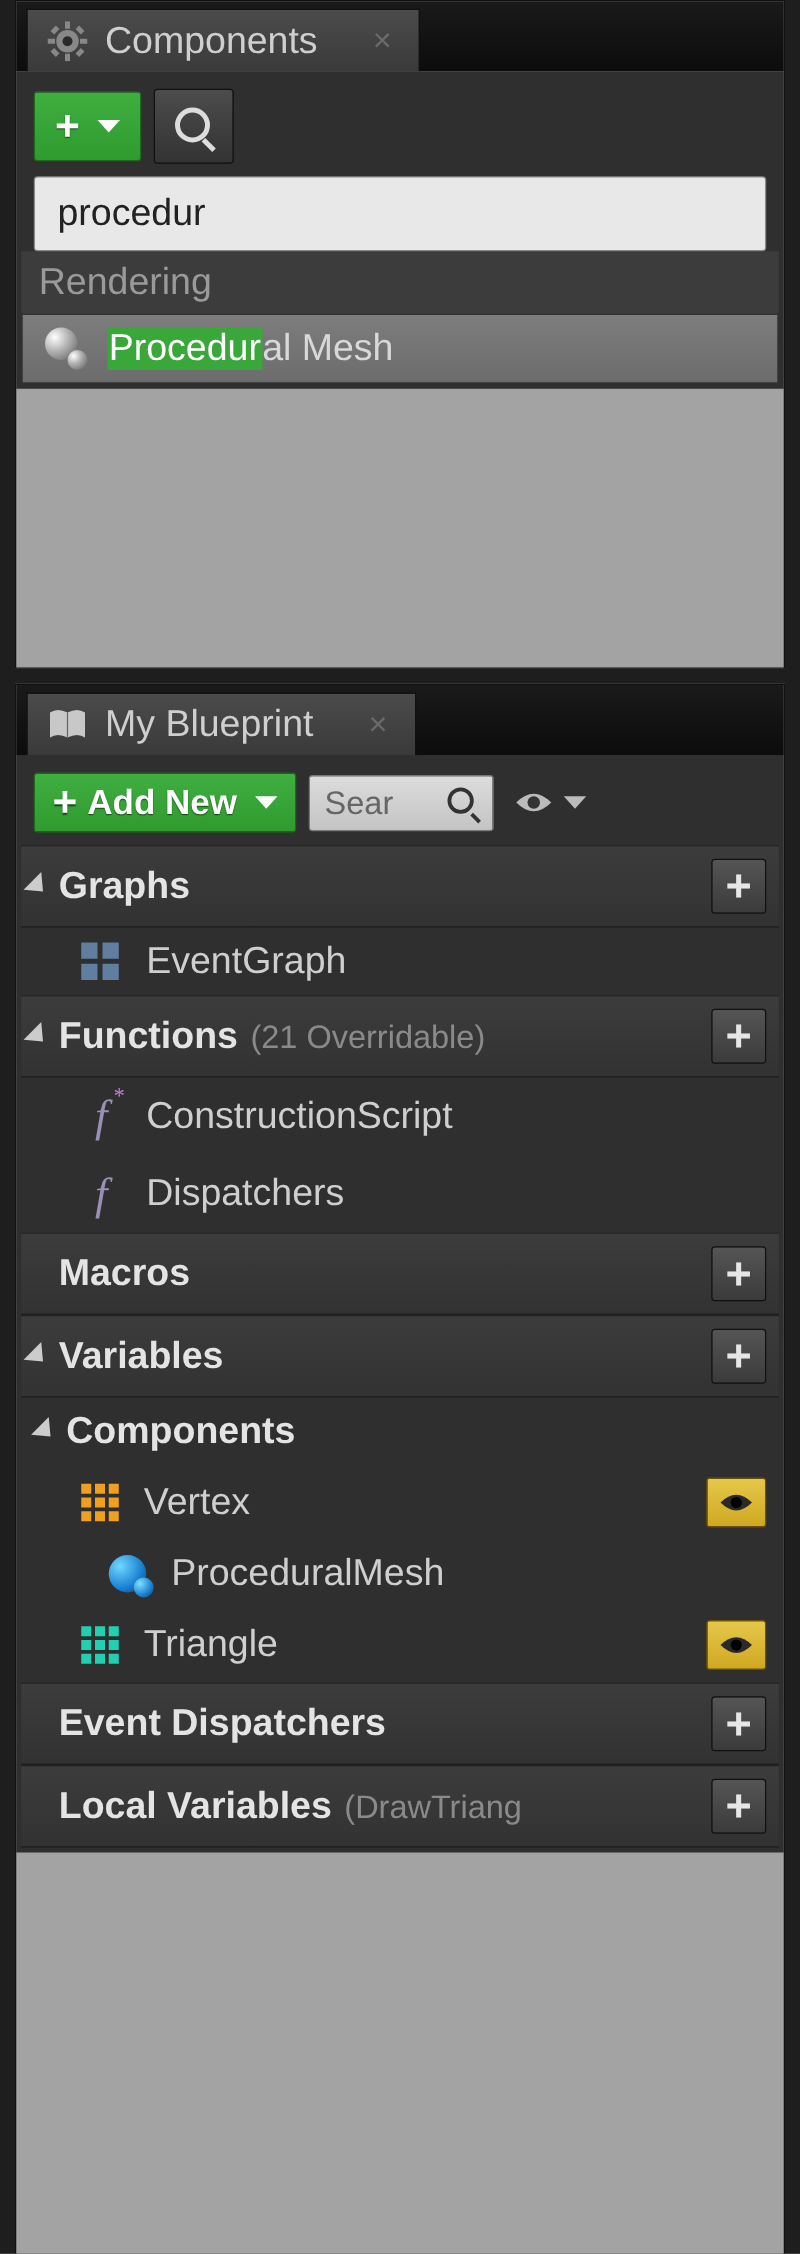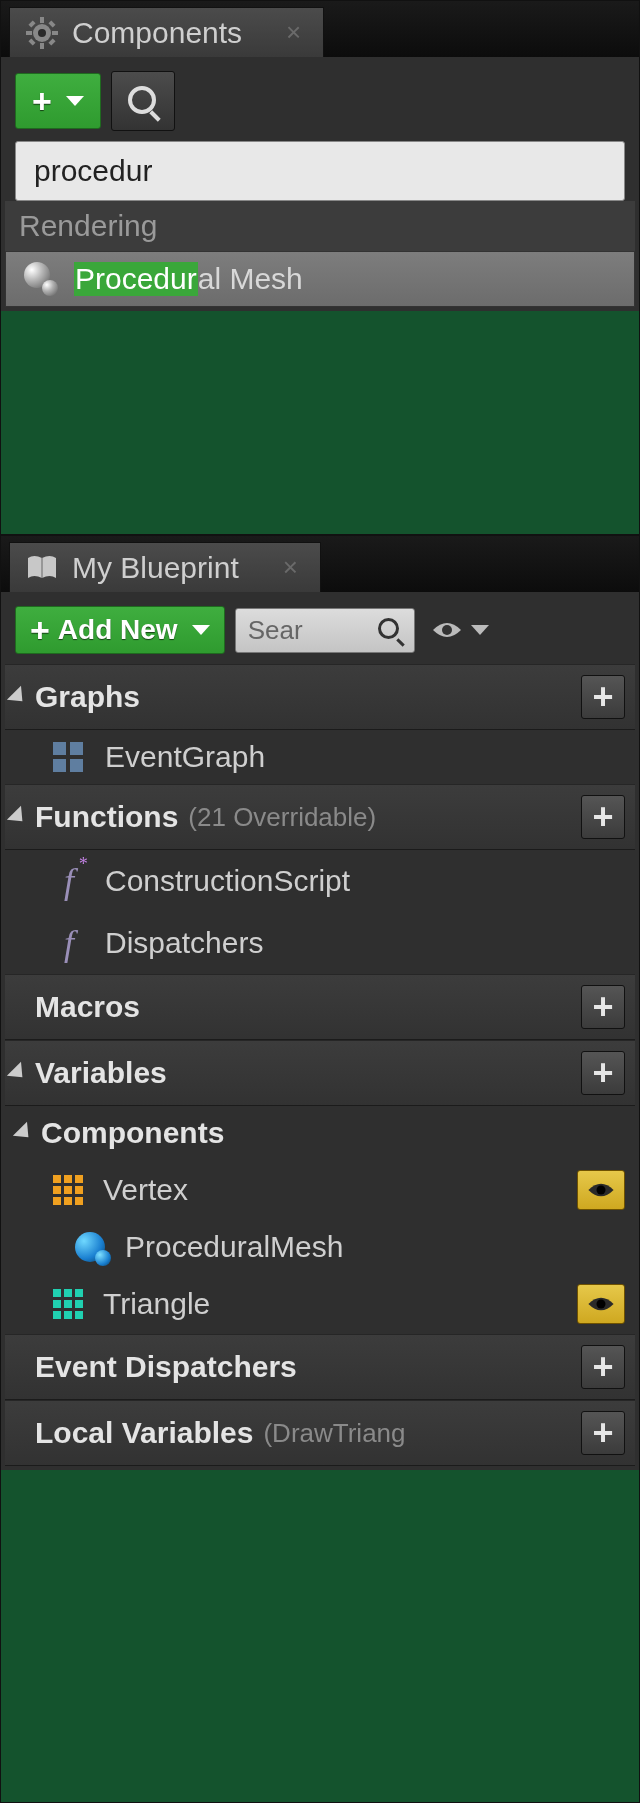--- a/index.html
+++ b/index.html
@@ -4,23 +4,23 @@
 <style>
   * { box-sizing: border-box; margin: 0; padding: 0; font-family: Arial, Helvetica, sans-serif; }
   body {
     background: #1e1e1e;
     width: 640px;
     height: 1803px;
     color: #d0d0d0;
     overflow: hidden;
   }
   .panel {
-    background: #14532d;
+    background: #a3a3a3;
     border: 1px solid #111;
-    margin: 0;
+    margin: 12px;
   }
   .panel.components { margin-top: 0; height: 535px; }
   .panel.myblueprint { margin-top: 0; height: 1268px; }
   
   .tab-bar {
     height: 56px;
     background: linear-gradient(to bottom, #1a1a1a, #0c0c0c);
     display: flex;
     align-items: flex-end;
     padding-left: 8px;
@@ -93,21 +93,21 @@
     color: #222;
     font-family: Arial;
   }
   .search-input-sm {
     background: linear-gradient(to bottom, #dcdcdc, #c4c4c4);
     border: 1px solid #777;
     border-radius: 3px;
     padding: 6px 12px;
     font-size: 26px;
     color: #555;
-    width: 180px;
+    width: 148px;
     display:flex;
     align-items:center;
     gap:4px;
   }
   .search-input-sm .placeholder { color: #666; flex:1; overflow:hidden; }
   
   .eye-btn {
     display:flex; align-items:center; gap:2px;
     padding: 4px 6px;
     cursor:pointer;

